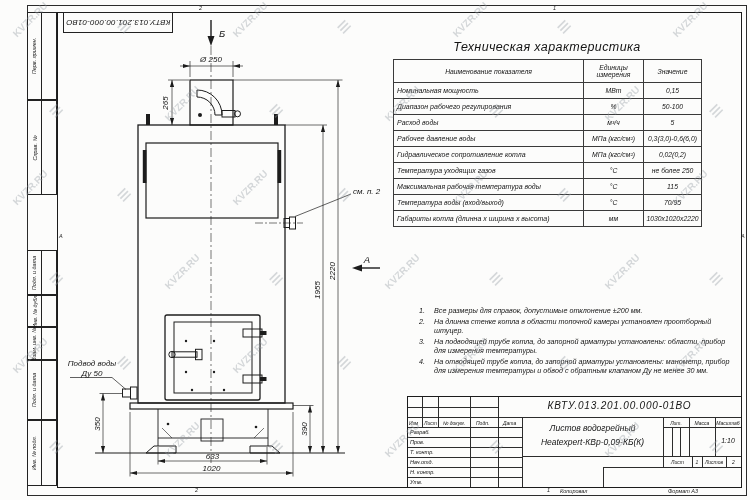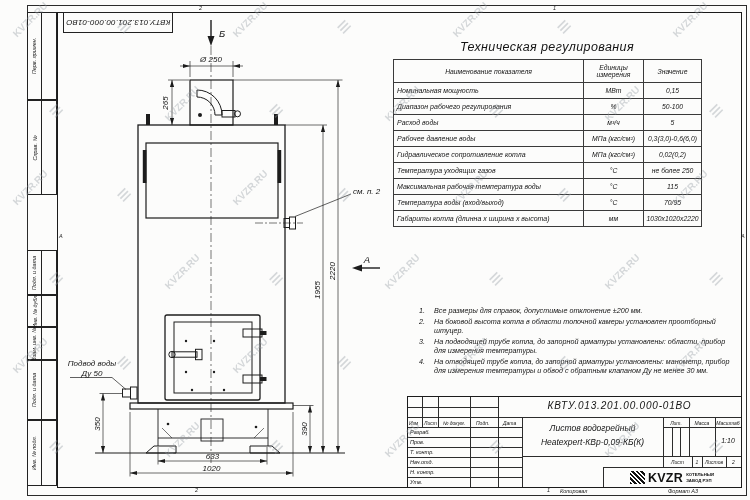--- a/index.html
+++ b/index.html
@@ -229,21 +229,21 @@
     <text class="dim" x="212.5" y="458.5" text-anchor="middle">633</text>
     <text class="dim" x="211.5" y="470.5" text-anchor="middle">1020</text>
     <text class="dim" x="353" y="194">см. п. 2</text>
     <text class="view" x="367" y="263" text-anchor="middle">А</text>
     <text class="view" x="219" y="37">Б</text>
     <text class="dim" x="92" y="366" text-anchor="middle">Подвод воды</text>
     <text class="dim" x="92" y="375.5" text-anchor="middle">Ду 50</text>
   </svg>
 
   <div class="spec">
-    <div class="spec-title">Техническая регулирования</div>
+    <div class="spec-title">Техническая характеристика</div>
     <table class="spec-t">
       <colgroup>
           <col style="width:190px">
           <col style="width:60px">
           <col style="width:58px">
         </colgroup>
       <thead>
           <tr>
             <th>Наименование показателя</th>
             <th>Единицы измерения</th>
@@ -300,21 +300,21 @@
     </table>
   </div>
 
   <div class="notes">
       <div class="note">
         <span class="note-num">1.</span>
         <span>Все размеры для справок, допустимые отклонение ±200 мм.</span>
       </div>
       <div class="note">
         <span class="note-num">2.</span>
-        <span>На боковой высота котла в области топочной камеры установлен проотборный штуцер.</span>
+        <span>На длинна стенке котла в области топочной камеры установлен проотборный штуцер.</span>
       </div>
       <div class="note">
         <span class="note-num">3.</span>
         <span>На подводящей трубе котла, до запорной арматуры установлены: области, прибор для измерения температуры.</span>
       </div>
       <div class="note">
         <span class="note-num">4.</span>
         <span>На отводящей трубе котла, до запорной арматуры установлены: манометр, прибор для измерения температуры и обвод с обратным клапаном Ду не менее 30 мм.</span>
       </div>
     </div>
@@ -363,28 +363,20 @@
     <span class="t tb-title" style="top:26px">Листов водогрейный</span>
     <span class="t tb-title" style="top:40px">Heatexpert-КВр-0,09-КБ(К)</span>
     <span class="t tb-small" style="left:255px;top:22.5px;width:26px;text-align:center">Лит.</span>
     <span class="t tb-small" style="left:281px;top:22.5px;width:26px;text-align:center">Масса</span>
     <span class="t tb-small" style="left:307px;top:22.5px;width:26px;text-align:center">Масштаб</span>
     <span class="t" style="left:307px;top:40px;width:26px;text-align:center;font-size:7px">1:10</span>
     <span class="t tb-small" style="left:255px;top:61.5px;width:29px;text-align:center">Лист</span>
     <span class="t tb-small" style="left:284px;top:61.5px;width:10px;text-align:center">1</span>
     <span class="t tb-small" style="left:294px;top:61.5px;width:24px;text-align:center">Листов</span>
     <span class="t tb-small" style="left:318px;top:61.5px;width:15px;text-align:center">2</span>
-    <div class="logo">
-      <span class="logo-glyph"></span>
-      <span class="logo-word">KVZR</span>
-      <span class="logo-org">
-        <span>КОТЕЛЬНЫЙ</span><br>
-        <span>ЗАВОД РЭП</span>
-      </span>
-    </div>
   </div>
 
   <div class="wm-layer">
       <span class="wm wm-text" style="left: 8px; top: 14px;">KVZR.RU</span>
       <span class="wm wm-glyph" style="left: 118px; top: 14px;">≡</span>
       <span class="wm wm-text" style="left: 228px; top: 14px;">KVZR.RU</span>
       <span class="wm wm-glyph" style="left: 338px; top: 14px;">≡</span>
       <span class="wm wm-text" style="left: 448px; top: 14px;">KVZR.RU</span>
       <span class="wm wm-glyph" style="left: 558px; top: 14px;">≡</span>
       <span class="wm wm-text" style="left: 668px; top: 14px;">KVZR.RU</span>

